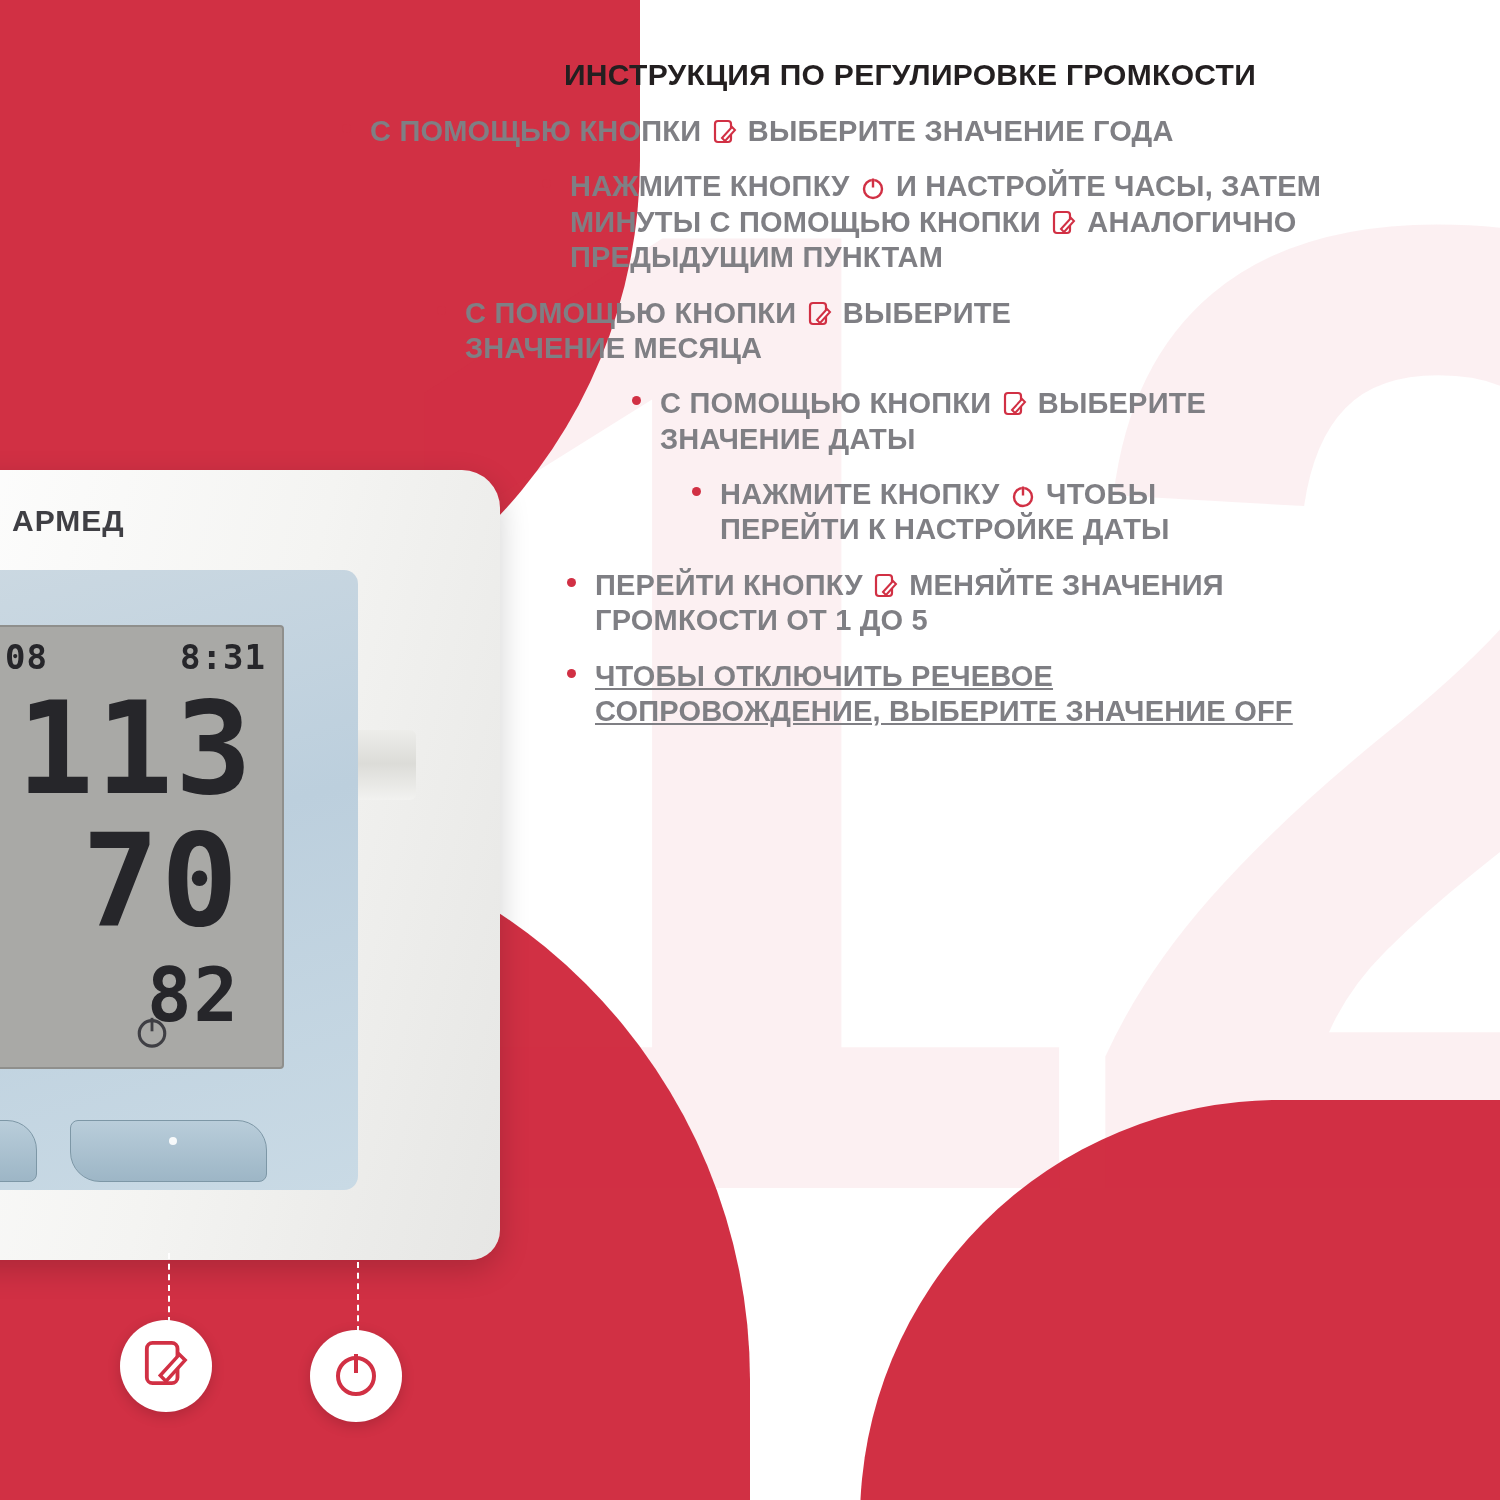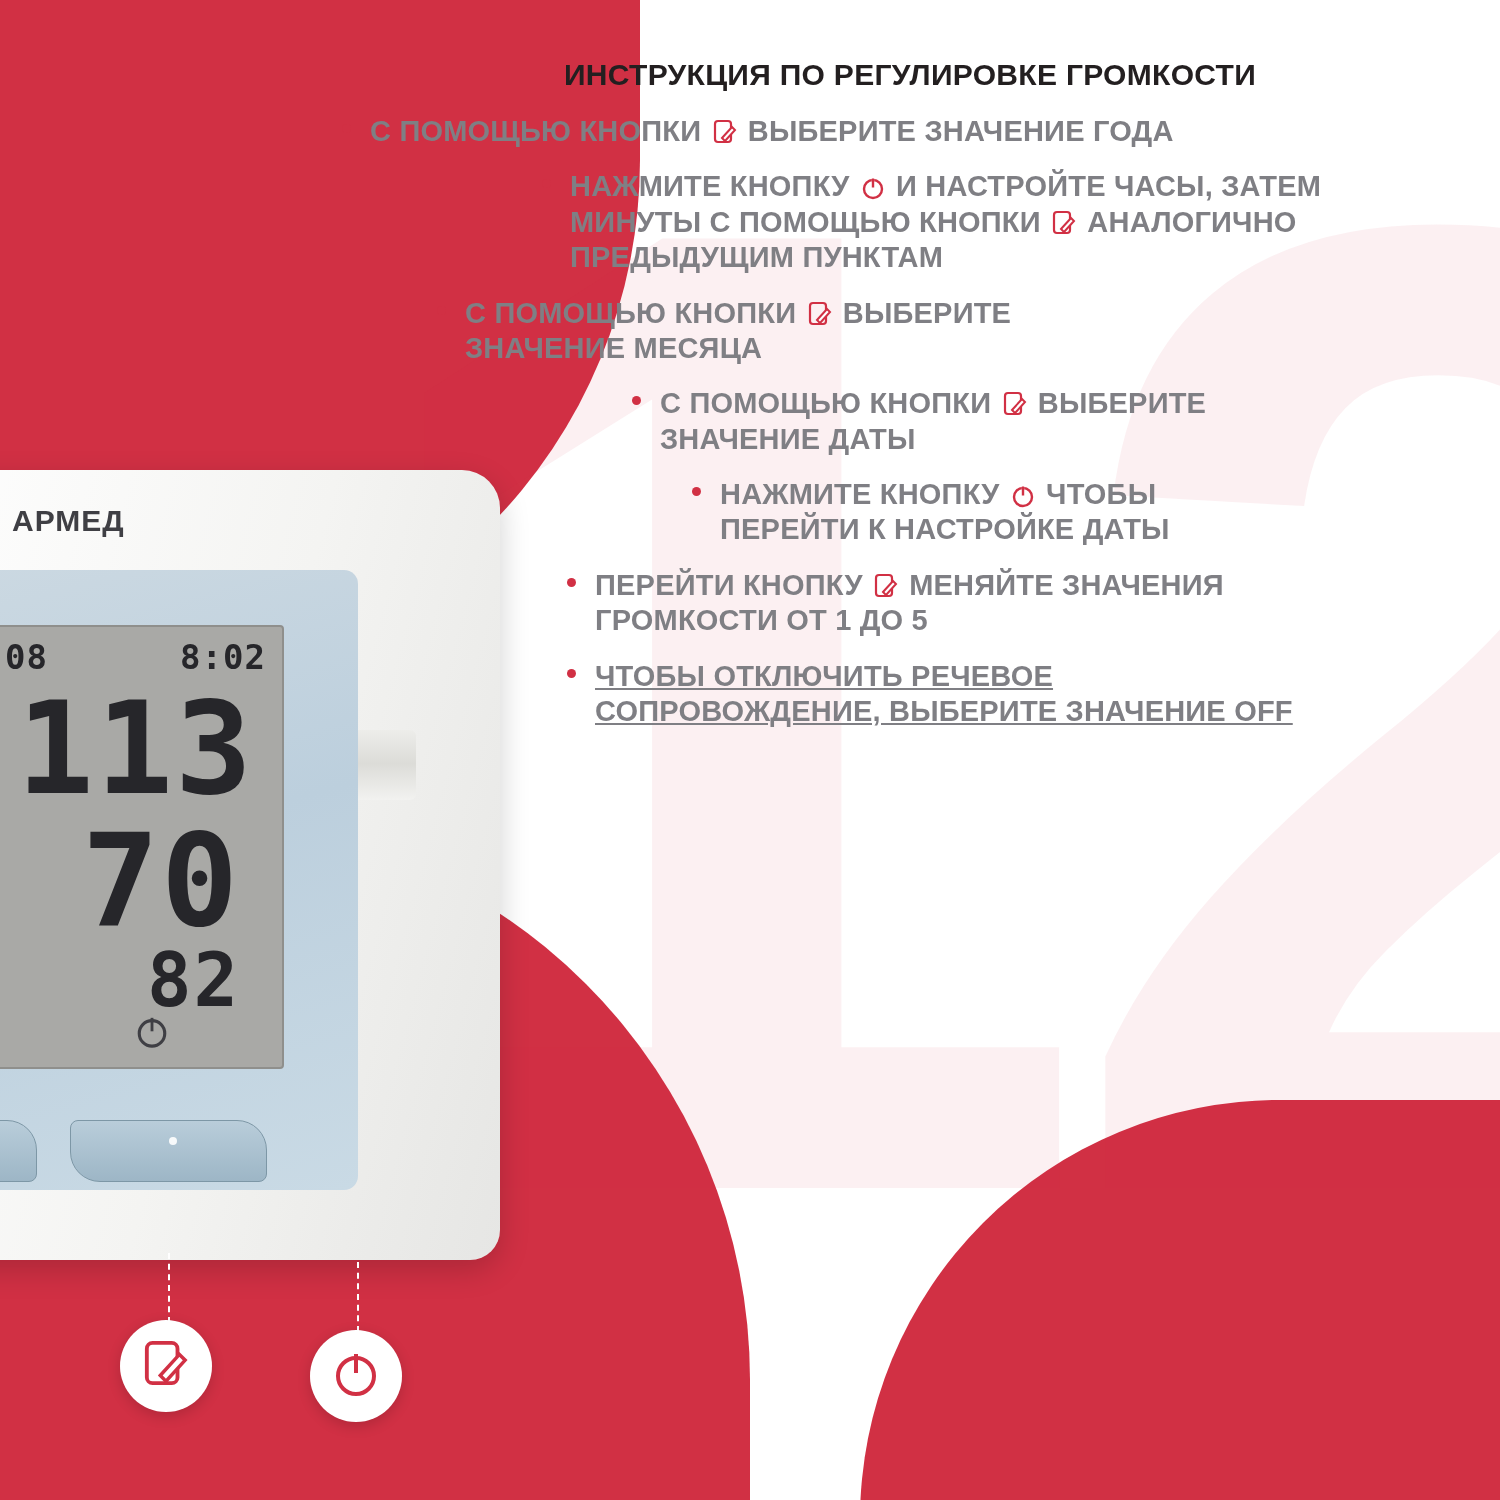--- a/index.html
+++ b/index.html
@@ -238,21 +238,21 @@
     position: absolute;
     top: 190px;
     right: 42px;
     font-size: 128px;
     font-weight: 700;
     line-height: 1;
     letter-spacing: 2px;
   }
   .lcd-pul {
     position: absolute;
-    top: 316px;
+    top: 331px;
     right: 42px;
     font-size: 74px;
     font-weight: 700;
     line-height: 1;
     letter-spacing: 2px;
   }
   .label-power {
     position: absolute;
     left: 255px;
     top: 545px;
@@ -427,21 +427,21 @@
           <path d="M30 33 C27 27 24 24 21 23 C21 29 24 32 30 33 Z" fill="#6fc3d6"></path>
         </svg>
       </span>
       <span class="logo-text">АРМЕД</span>
     </div>
 
     <div class="screen-bezel">
       <div class="lcd">
         <div class="lcd-top">
           <span>2-08</span>
-          <span>8:02</span>
+          <span>8:31</span>
         </div>
         <div class="lcd-sys">113</div>
         <div class="lcd-dia">70</div>
         <div class="lcd-pul">82</div>
 
       </div>
     </div>
 
     <div class="label-power">
       <svg viewBox="0 0 24 24" width="34" height="34">

